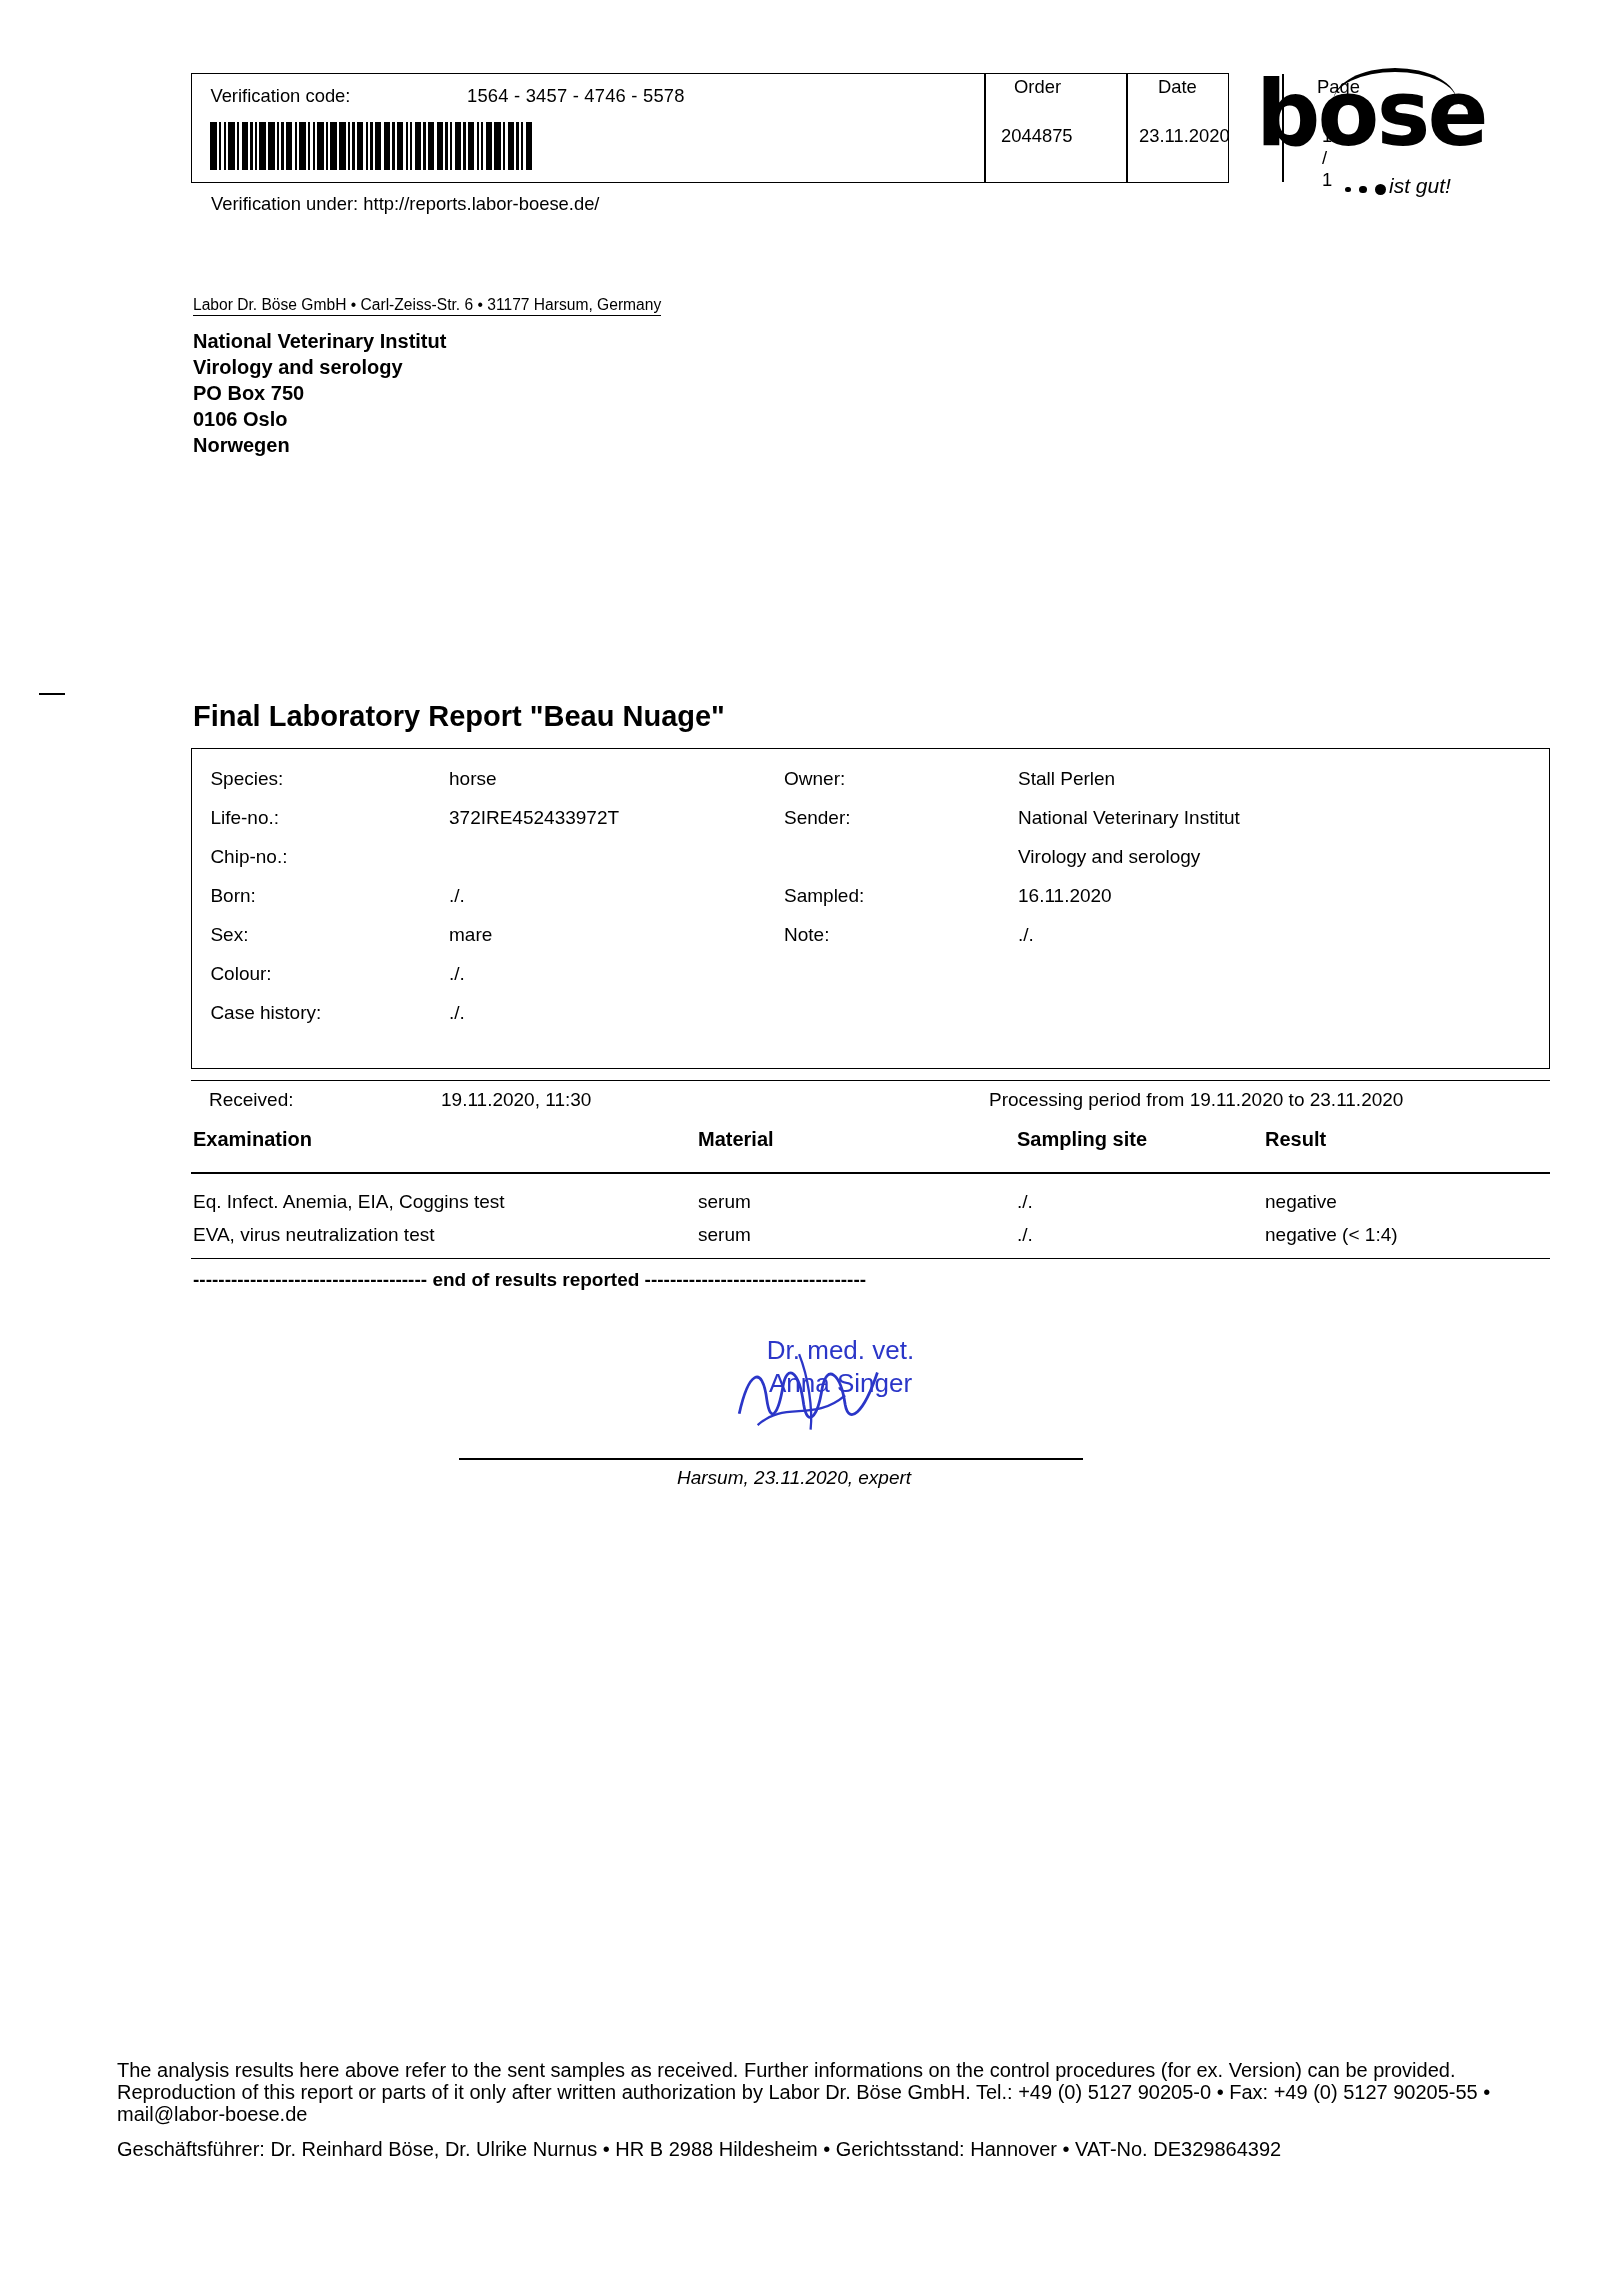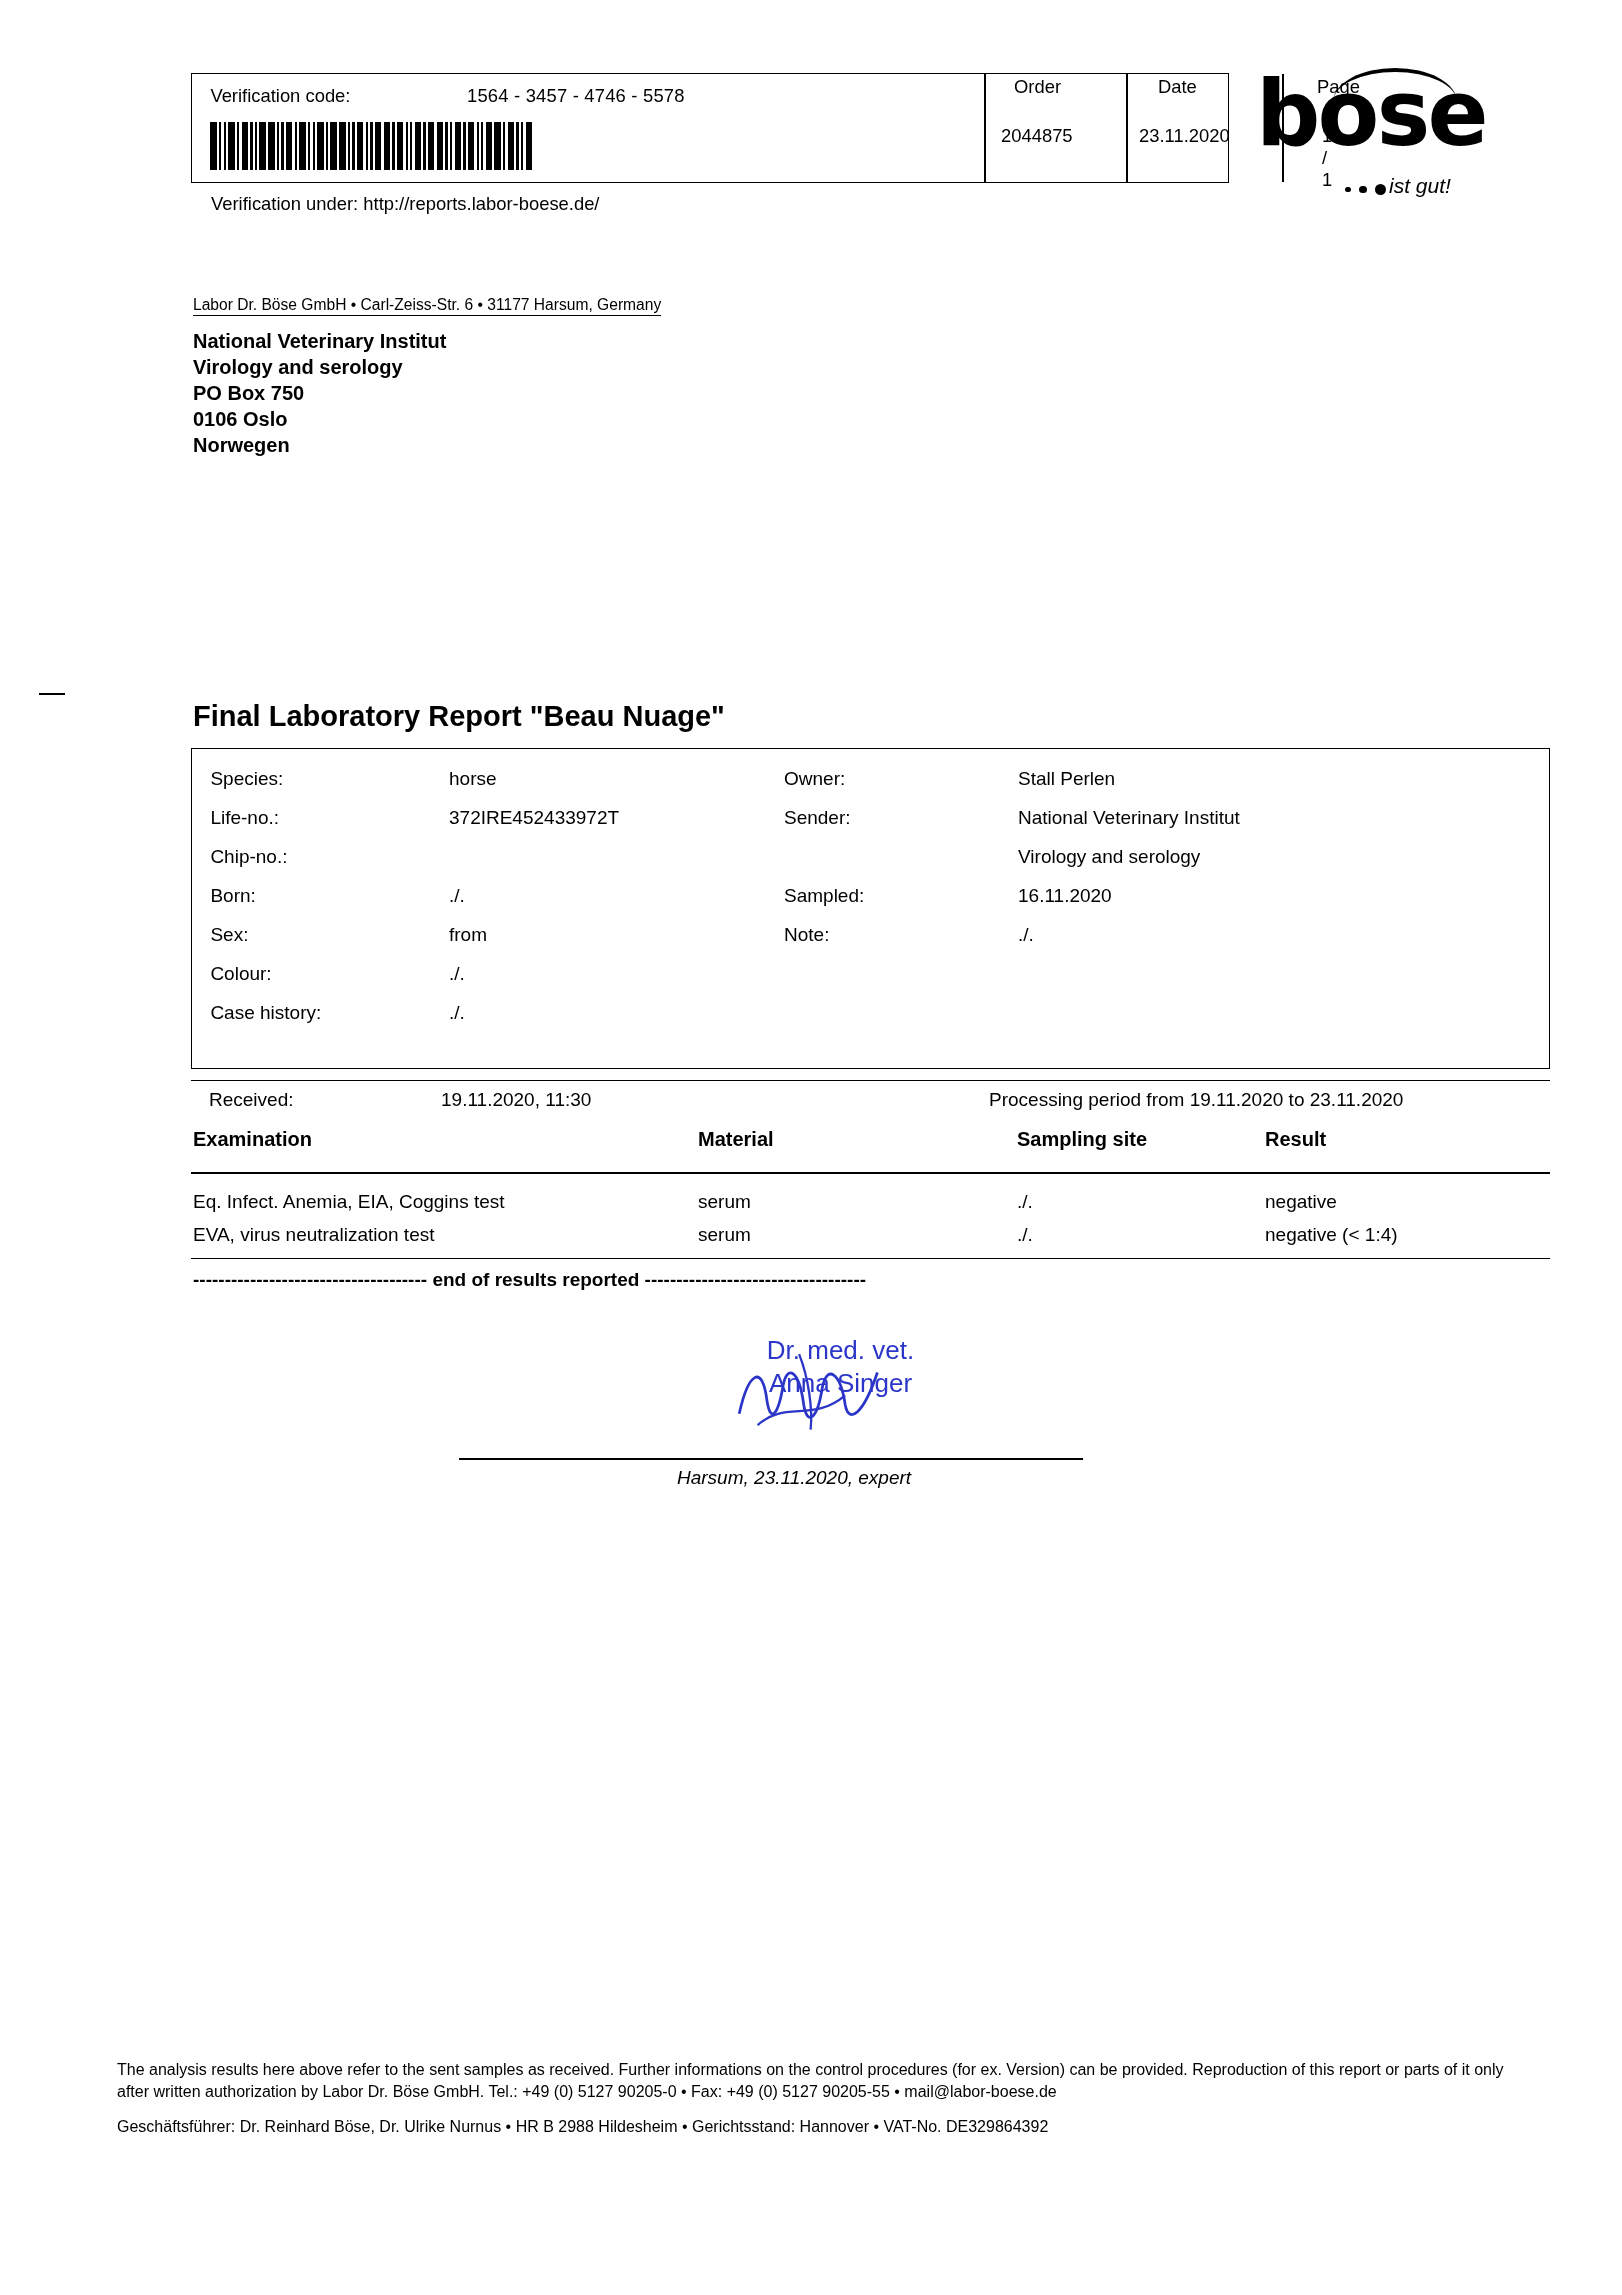--- a/index.html
+++ b/index.html
@@ -316,21 +316,21 @@
     font-size: 19px;
     font-style: italic;
   }
 
   
   .footer {
     position: absolute;
     left: 117px;
     top: 2059px;
     width: 1405px;
-    font-size: 16px;
+    font-size: 20px;
     line-height: 22px;
   }
   .footer .blk2 { margin-top: 13px; }
 </style>
 </head>
 <body>
 
 <div class="page">
 
   <div class="verif-box">
@@ -438,21 +438,21 @@
       <div>Born:</div>
       <div>Sex:</div>
       <div>Colour:</div>
       <div>Case history:</div>
     </div>
     <div class="pat-lv">
       <div>horse</div>
       <div>372IRE452433972T</div>
       <div>&nbsp;</div>
       <div>./.</div>
-      <div>from</div>
+      <div>mare</div>
       <div>./.</div>
       <div>./.</div>
     </div>
     <div class="pat-r">
       <div>Owner:</div>
       <div>Sender:</div>
       <div>&nbsp;</div>
       <div>Sampled:</div>
       <div>Note:</div>
     </div>

